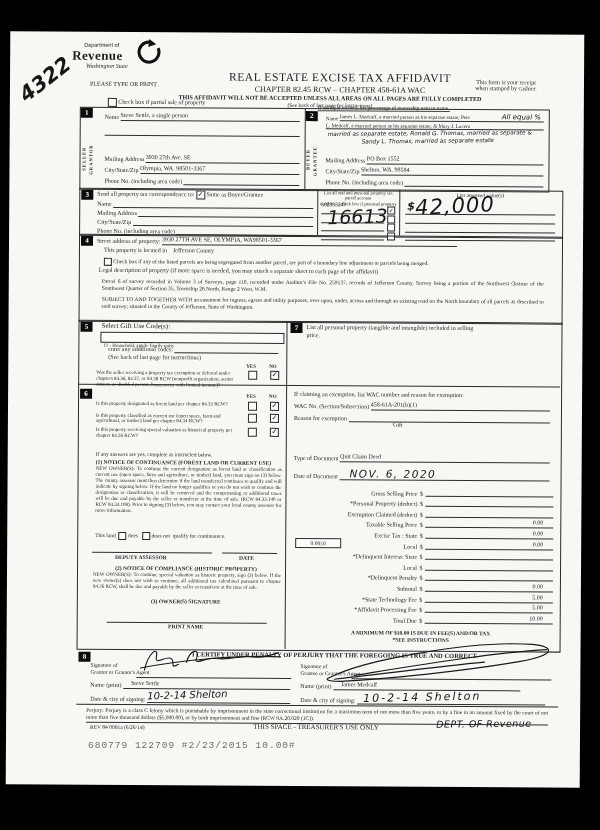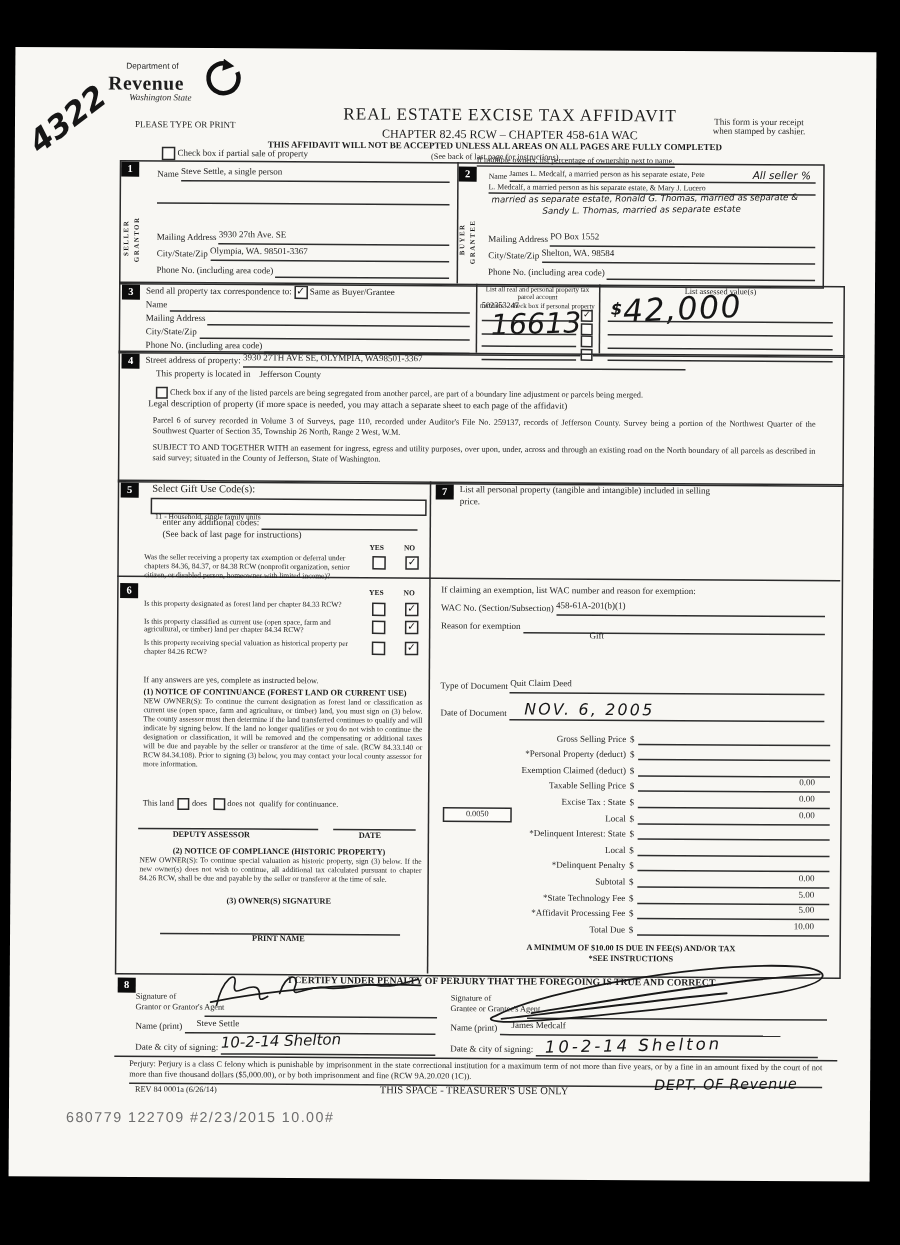--- a/index.html
+++ b/index.html
@@ -3,21 +3,21 @@
 <meta charset="utf-8">
 <style>
   html,body{margin:0;padding:0;}
   body{width:600px;height:830px;background:#000;position:relative;overflow:hidden;
        font-family:"Liberation Serif",serif;color:#1d1d1d;}
   .page{position:absolute;left:8px;top:33px;width:574px;height:753px;background:#f8f7f3;
         transform:rotate(0.35deg);transform-origin:50% 50%;}
   .abs{position:absolute;}
   .serif{font-family:"Liberation Serif",serif;}
   .sans{font-family:"Liberation Sans",sans-serif;}
-  .mono{font-family:Liberation Sans, sans-serif;}
+  .mono{font-family:Liberation Mono, monospace;margin-left:44px;}
   .hw{font-family:"DejaVu Sans",sans-serif;font-style:italic;color:#161616;}
   .b{font-weight:bold;}
   .ctr{text-align:center;}
   .badge{position:absolute;width:12px;height:10px;background:#0c0c0c;color:#fff;
          font-size:7px;font-weight:bold;text-align:center;line-height:10px;font-family:"Liberation Serif",serif;}
   .vlabel{position:absolute;transform:rotate(-90deg);transform-origin:left bottom;
           font-size:4.6px;font-weight:bold;letter-spacing:1px;font-family:"Liberation Serif",serif;white-space:nowrap;}
   .cb{display:inline-block;width:7px;height:7px;border:0.8px solid #2a2a2a;background:#fcfbf8;
       font-size:7px;line-height:7px;text-align:center;vertical-align:middle;color:#111;}
   .row{display:flex;align-items:flex-end;}
@@ -108,21 +108,21 @@
 
   <div class="abs row" style="left:316px;top:80px;width:218px;font-size:5.2px;">
     <span class="lbl">Name</span>&nbsp;
     <span class="fl" style="flex:1;height:7px;"><span style="font-size:5.2px;">James L. Medcalf, a married person as his separate estate, Pete</span></span>
   </div>
   <div class="abs" style="left:316px;top:89px;width:218px;font-size:5.2px;border-bottom:0.7px solid #2e2e2e;">
     <span>L. Medcalf, a married person as his separate estate, &amp; Mary J. Lucero</span>
   </div>
   <div class="abs hw" style="left:318px;top:96px;width:255px;font-size:5.8px;transform:rotate(-0.8deg);white-space:nowrap;">married as separate estate, Ronald G. Thomas, married as separate &amp;</div>
   <div class="abs hw" style="left:352px;top:104px;font-size:5.8px;transform:rotate(-1deg);white-space:nowrap;">Sandy L. Thomas, married as separate estate</div>
-  <div class="abs hw" style="left:492px;top:79px;font-size:7px;white-space:nowrap;">All seller %</div>
+  <div class="abs hw" style="left:492px;top:79px;font-size:7px;white-space:nowrap;">All equal %</div>
   <div class="abs row f6" style="left:316px;top:122px;width:218px;">
     <span class="lbl">Mailing Address</span>&nbsp;
     <span class="fl" style="flex:1;"><span class="f6">PO Box 1552</span></span>
   </div>
   <div class="abs row f6" style="left:316px;top:133px;width:218px;">
     <span class="lbl">City/State/Zip</span>&nbsp;
     <span class="fl" style="flex:1;"><span class="f6">Shelton, WA. 98584</span></span>
   </div>
   <div class="abs row f6" style="left:316px;top:144px;width:218px;">
     <span class="lbl">Phone No. (including area code)</span>&nbsp;
@@ -290,21 +290,21 @@
     <span class="lbl">Reason for exemption</span>&nbsp;
     <span class="fl" style="flex:1;"></span>
   </div>
   <div class="abs f6 ctr" style="left:360px;top:388px;width:60px;">Gift</div>
   <div class="abs row f6" style="left:286px;top:420px;width:256px;">
     <span class="lbl">Type of Document</span>&nbsp;
     <span class="fl" style="flex:1;"><span class="f6">Quit Claim Deed</span></span>
   </div>
   <div class="abs row f6" style="left:286px;top:434px;width:256px;height:13px;">
     <span class="lbl">Date of Document</span>&nbsp;
-    <span class="fl" style="flex:1;height:12px;"><span class="hw" style="font-size:10.5px;letter-spacing:1.5px;padding-left:10px;">NOV. 6, 2005</span></span>
+    <span class="fl" style="flex:1;height:12px;"><span class="hw" style="font-size:10.5px;letter-spacing:1.5px;padding-left:10px;">NOV. 6, 2020</span></span>
   </div>
   <div class="abs" id="fee-rows" style="left:282px;top:452px;width:264px;">
       <div class="fee-row">
         <span class="fee-label">Gross Selling Price</span>
         <span class="fee-cur">$</span>
         <span class="fee-line"><span></span></span>
       </div>
       <div class="fee-row">
         <span class="fee-label">*Personal Property (deduct)</span>
         <span class="fee-cur">$</span>

